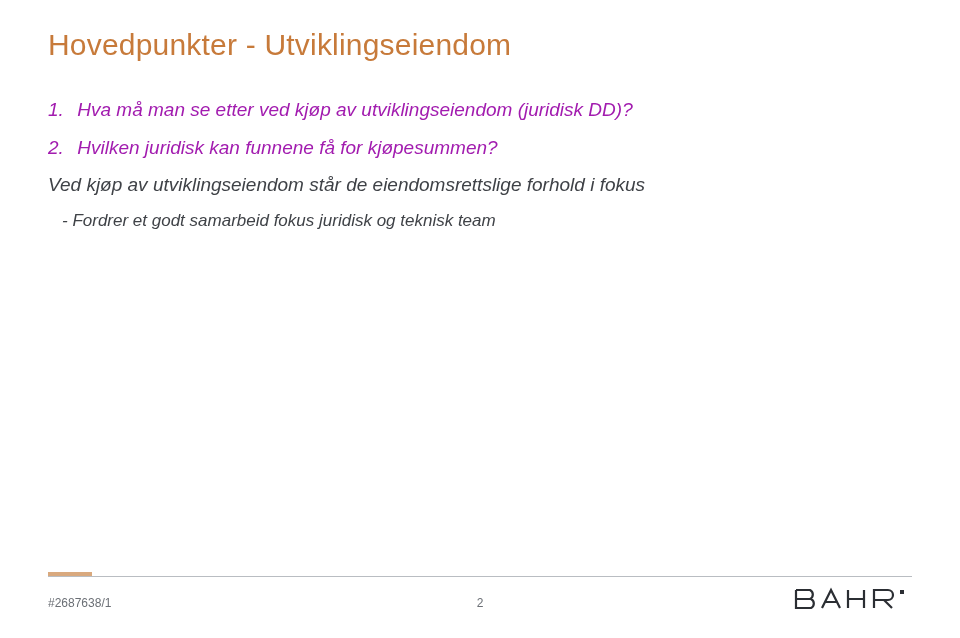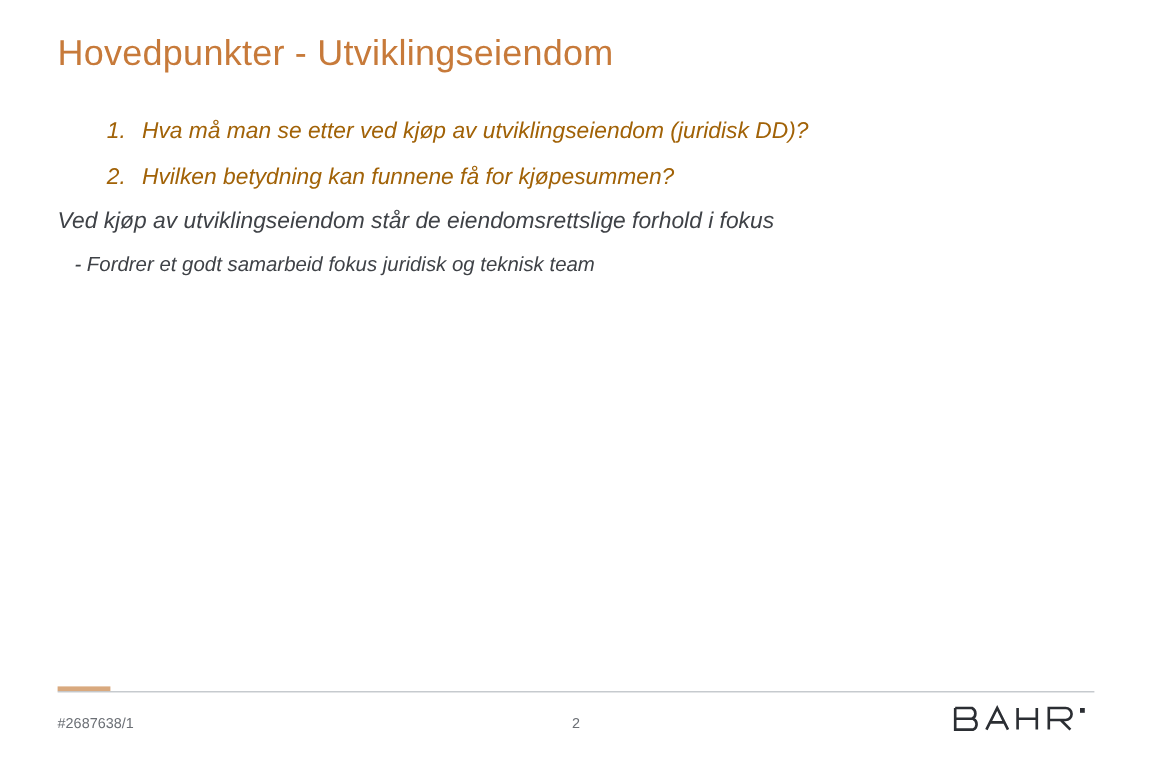--- a/index.html
+++ b/index.html
@@ -1,19 +1,19 @@
 <!DOCTYPE html>
 <html><head>
 <meta charset="utf-8">
 <style>
   * { margin: 0; padding: 0; box-sizing: border-box; }
   html, body { width: 960px; height: 638px; font-family: "Trebuchet MS", "Lucida Sans", Verdana, sans-serif; background: #fff; color: #333; position: relative; }
   .slide { width: 960px; height: 638px; position: relative; padding: 28px 48px 0 48px; }
   .title { color: #c77a3a; font-size: 30px; font-weight: 400; letter-spacing: 0.2px; margin-bottom: 34px; }
-  .item { font-size: 19px; color: #a16207; font-style: italic; line-height: 1.45; margin-bottom: 10px; margin-left: 41px; }
+  .item { font-size: 19px; color: #a21caf; font-style: italic; line-height: 1.45; margin-bottom: 10px; }
   .item .num { display: inline-block; min-width: 24px; }
   .emph-wrap { }
   .emph { font-size: 19px; color: #3f4247; font-style: italic; line-height: 1.45; }
   .bullet { font-size: 17px; color: #3f4247; font-style: italic; line-height: 1.45; margin-top: 10px; padding-left: 26px; text-indent: -12px; }
   .bullet::before { content: "- "; }
   .footer { position: absolute; left: 0; right: 0; bottom: 28px; height: 30px; }
   .footer-line { position: absolute; left: 0; right: 0; top: -4px; height: 0; }
   .footer-line .accent { position: absolute; left: 48px; width: 44px; height: 4px; background: #d9a97e; top: -4px; }
   .footer-line .thin { position: absolute; left: 48px; right: 48px; height: 1px; background: #b9bdc2; top: 0; }
   .docnum { position: absolute; left: 48px; bottom: 0; font-size: 12px; color: #6b6f75; }
@@ -26,21 +26,21 @@
 
 <div class="slide">
   <h1 class="title">Hovedpunkter - Utviklingseiendom</h1>
 
   <div class="item">
     <span class="num">1.</span>
     <span>Hva må man se etter ved kjøp av utviklingseiendom (juridisk DD)?</span>
   </div>
   <div class="item">
     <span class="num">2.</span>
-    <span>Hvilken betydning kan funnene få for kjøpesummen?</span>
+    <span>Hvilken juridisk kan funnene få for kjøpesummen?</span>
   </div>
 
   <div class="emph-wrap">
     <div class="emph">Ved kjøp av utviklingseiendom står de eiendomsrettslige forhold i fokus</div>
     <div class="bullet">Fordrer et godt samarbeid fokus juridisk og teknisk team</div>
   </div>
 
   <div class="footer">
     <div class="footer-line">
       <div class="accent"></div>

